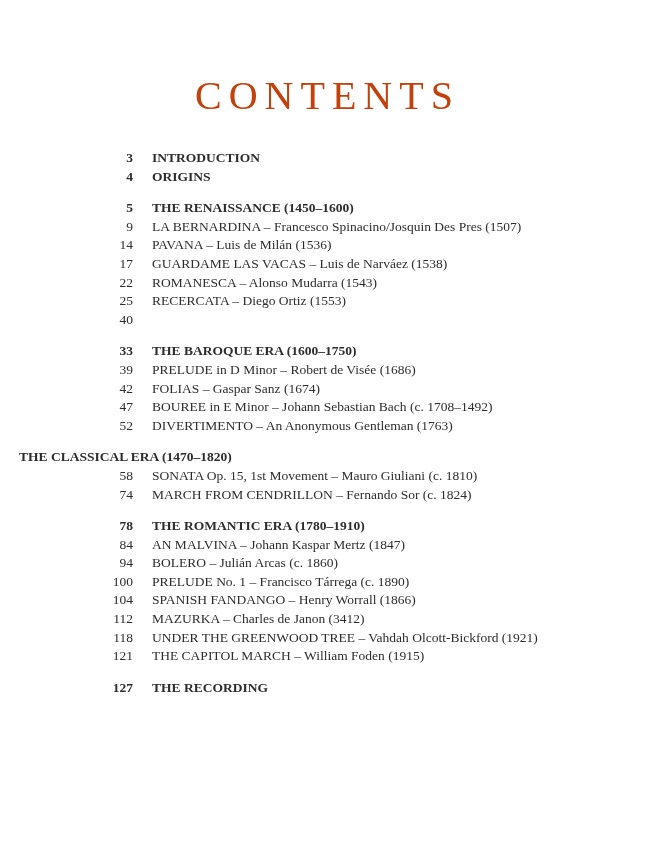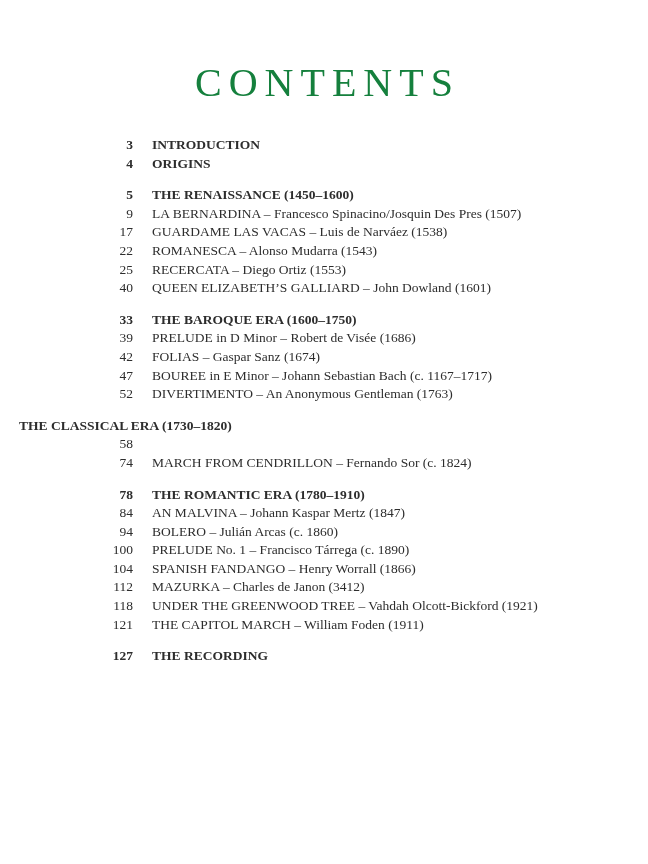--- a/index.html
+++ b/index.html
@@ -9,29 +9,29 @@
   }
   .page {
     position: relative;
     width: 648px;
     height: 864px;
     background: #ffffff;
     overflow: hidden;
     font-family: "Liberation Serif", "DejaVu Serif", serif;
   }
   .title {
-    margin: 0;
+    margin: 13px;
     padding-top: 62px;
     padding-left: 7px; 
     text-align: center;
     font-size: 40px;
     font-weight: 400;
     line-height: 1.05;
     letter-spacing: 7px;
-    color: #15803d;
+    color: #c2410c;
   }
   .toc {
     margin-top: 32px;
     font-size: 13.5px;
     line-height: 18.6px;
     color: #2d2d2d;
   }
   .group + .group {
     margin-top: 13px;
   }
@@ -76,66 +76,70 @@
     <div class="group">
       <div class="row header">
         <span class="num">5</span>
         <span class="entry">THE RENAISSANCE (1450–1600)</span>
       </div>
       <div class="row">
         <span class="num">9</span>
         <span class="entry">LA BERNARDINA – Francesco Spinacino/Josquin Des Pres (1507)</span>
       </div>
       <div class="row">
+        <span class="num">14</span>
+        <span class="entry">PAVANA – Luis de Milán (1536)</span>
+      </div>
+      <div class="row">
         <span class="num">17</span>
         <span class="entry">GUARDAME LAS VACAS – Luis de Narváez (1538)</span>
       </div>
       <div class="row">
         <span class="num">22</span>
         <span class="entry">ROMANESCA – Alonso Mudarra (1543)</span>
       </div>
       <div class="row">
         <span class="num">25</span>
         <span class="entry">RECERCATA – Diego Ortiz (1553)</span>
       </div>
       <div class="row">
         <span class="num">40</span>
-        <span class="entry">QUEEN ELIZABETH’S GALLIARD – John Dowland (1601)</span>
       </div>
     </div>
 
     <div class="group">
       <div class="row header">
         <span class="num">33</span>
         <span class="entry">THE BAROQUE ERA (1600–1750)</span>
       </div>
       <div class="row">
         <span class="num">39</span>
         <span class="entry">PRELUDE in D Minor – Robert de Visée (1686)</span>
       </div>
       <div class="row">
         <span class="num">42</span>
         <span class="entry">FOLIAS – Gaspar Sanz (1674)</span>
       </div>
       <div class="row">
         <span class="num">47</span>
-        <span class="entry">BOUREE in E Minor – Johann Sebastian Bach (c. 1167–1717)</span>
+        <span class="entry">BOUREE in E Minor – Johann Sebastian Bach (c. 1708–1492)</span>
       </div>
       <div class="row">
         <span class="num">52</span>
         <span class="entry">DIVERTIMENTO – An Anonymous Gentleman (1763)</span>
       </div>
     </div>
 
     <div class="group">
       <div class="row header">
-        <span class="entry">THE CLASSICAL ERA (1730–1820)</span>
+        <span class="entry">THE CLASSICAL ERA (1470–1820)</span>
       </div>
       <div class="row">
         <span class="num">58</span>
+        <span class="entry">SONATA Op. 15, 1st Movement – Mauro Giuliani (c. 1810)</span>
       </div>
       <div class="row">
         <span class="num">74</span>
         <span class="entry">MARCH FROM CENDRILLON – Fernando Sor (c. 1824)</span>
       </div>
     </div>
 
     <div class="group">
       <div class="row header">
         <span class="num">78</span>
@@ -160,21 +164,21 @@
       <div class="row">
         <span class="num">112</span>
         <span class="entry">MAZURKA – Charles de Janon (3412)</span>
       </div>
       <div class="row">
         <span class="num">118</span>
         <span class="entry">UNDER THE GREENWOOD TREE – Vahdah Olcott-Bickford (1921)</span>
       </div>
       <div class="row">
         <span class="num">121</span>
-        <span class="entry">THE CAPITOL MARCH – William Foden (1911)</span>
+        <span class="entry">THE CAPITOL MARCH – William Foden (1915)</span>
       </div>
     </div>
 
     <div class="group">
       <div class="row header">
         <span class="num">127</span>
         <span class="entry">THE RECORDING</span>
       </div>
     </div>
 

